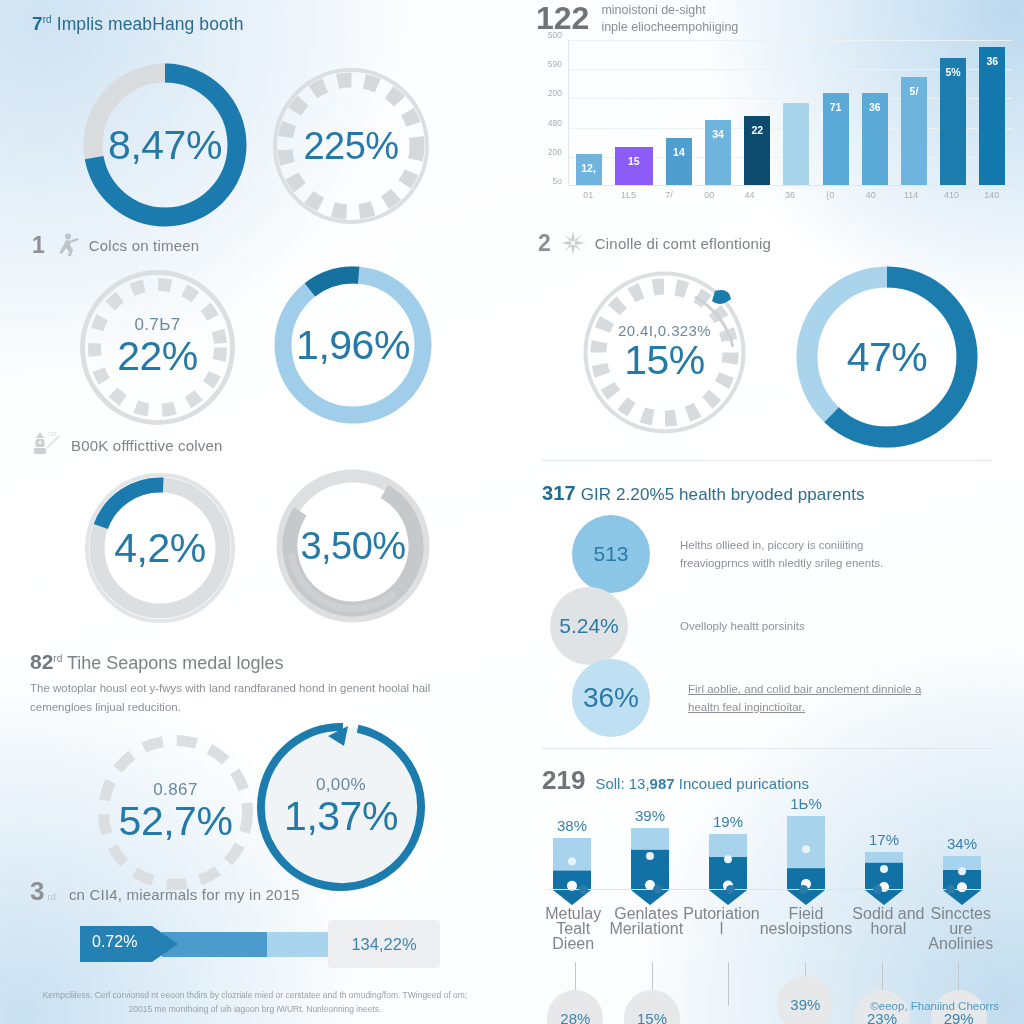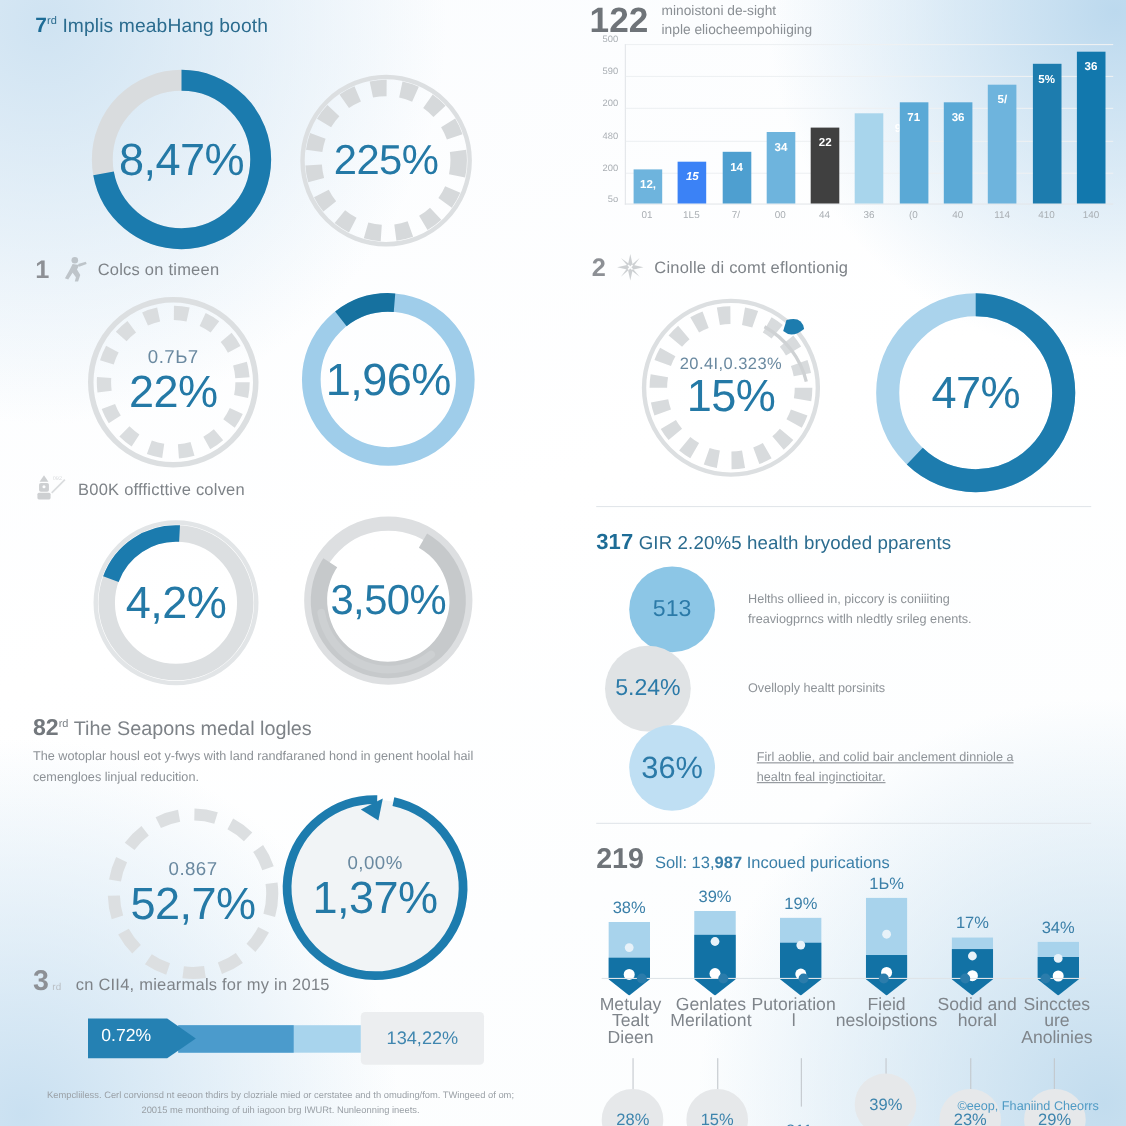--- a/index.html
+++ b/index.html
@@ -274,30 +274,30 @@
                             border-left:1px solid #e3e6e9;border-bottom:1px solid #e3e6e9;">
           <div style="position: absolute; left: 0px; right: 0px; top: 0px; height: 1px; background: rgb(238, 241, 243);"></div>
           <div style="position: absolute; left: 0px; right: 0px; top: 29.2px; height: 1px; background: rgb(238, 241, 243);"></div>
           <div style="position: absolute; left: 0px; right: 0px; top: 58.4px; height: 1px; background: rgb(238, 241, 243);"></div>
           <div style="position: absolute; left: 0px; right: 0px; top: 87.6px; height: 1px; background: rgb(238, 241, 243);"></div>
           <div style="position: absolute; left: 0px; right: 0px; top: 116.8px; height: 1px; background: rgb(238, 241, 243);"></div>
           <div style="position: absolute; inset: 0px; display: flex; align-items: flex-end; justify-content: space-around;">
             <div style="position: relative; width: 26px; height: 31.2857px; background: rgb(110, 180, 221);">
               <span style="position: absolute; left: 0px; right: 0px; top: 8px; text-align: center; color: rgb(255, 255, 255); font-size: 10.5px; font-weight: 700;">12,</span>
             </div>
-            <div style="position: relative; width: 26px; height: 37.5429px; background: #3b82f6; font-style: italic;">
+            <div style="position: relative; width: 38px; height: 37.5429px; background: #8b5cf6;">
               <span style="position: absolute; left: 0px; right: 0px; top: 8px; text-align: center; color: rgb(255, 255, 255); font-size: 10.5px; font-weight: 700;">15</span>
             </div>
             <div style="position: relative; width: 26px; height: 46.9286px; background: rgb(78, 159, 208);">
               <span style="position: absolute; left: 0px; right: 0px; top: 8px; text-align: center; color: rgb(255, 255, 255); font-size: 10.5px; font-weight: 700;">14</span>
             </div>
             <div style="position: relative; width: 26px; height: 64.6571px; background: rgb(110, 180, 221);">
               <span style="position: absolute; left: 0px; right: 0px; top: 8px; text-align: center; color: rgb(255, 255, 255); font-size: 10.5px; font-weight: 700;">34</span>
             </div>
-            <div style="position: relative; width: 26px; height: 68.8286px; background: #404040;">
+            <div style="position: relative; width: 26px; height: 68.8286px; background: #0c4a6e;">
               <span style="position: absolute; left: 0px; right: 0px; top: 8px; text-align: center; color: rgb(255, 255, 255); font-size: 10.5px; font-weight: 700;">22</span>
             </div>
             <div style="position: relative; width: 26px; height: 82.3857px; background: rgb(168, 213, 236);">
               <span style="position: absolute; left: 0px; right: 0px; top: 8px; text-align: center; color: rgb(255, 255, 255); font-size: 10.5px; font-weight: 700; padding-left: 36px;">9/0</span>
             </div>
             <div style="position: relative; width: 26px; height: 91.7714px; background: rgb(90, 169, 214);">
               <span style="position: absolute; left: 0px; right: 0px; top: 8px; text-align: center; color: rgb(255, 255, 255); font-size: 10.5px; font-weight: 700;">71</span>
             </div>
             <div style="position: relative; width: 26px; height: 91.7714px; background: rgb(90, 169, 214);">
               <span style="position: absolute; left: 0px; right: 0px; top: 8px; text-align: center; color: rgb(255, 255, 255); font-size: 10.5px; font-weight: 700;">36</span>

